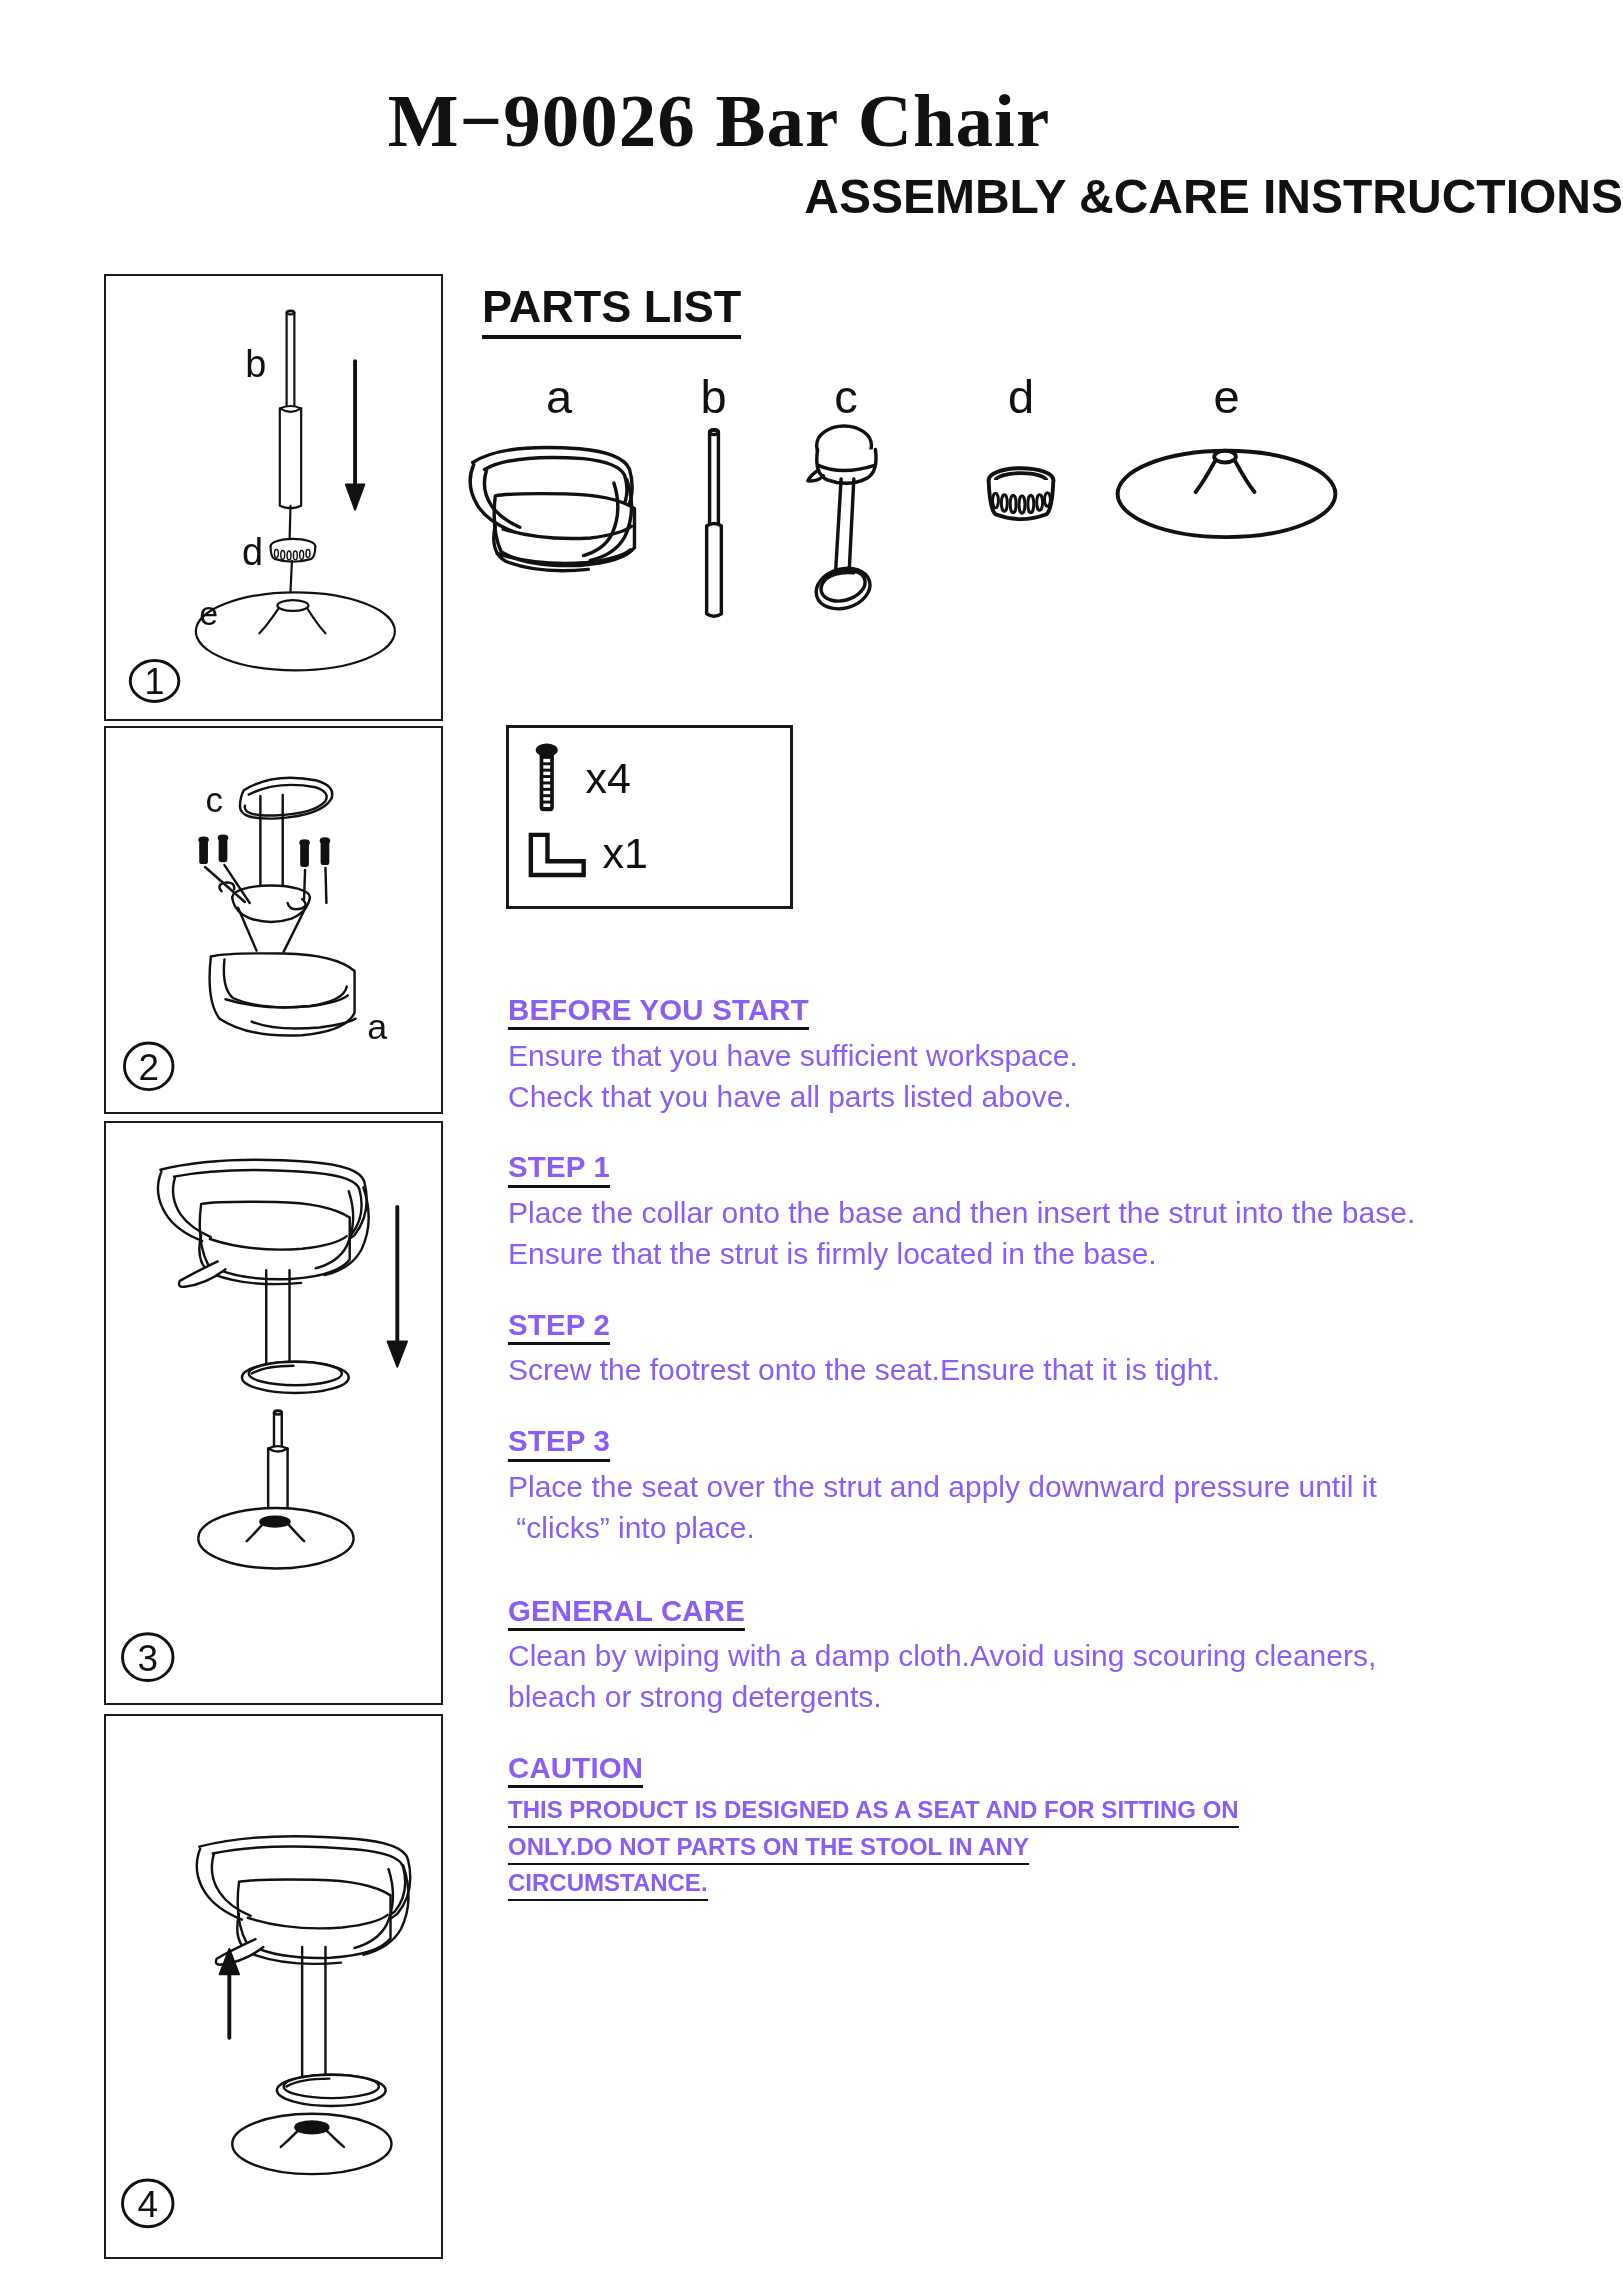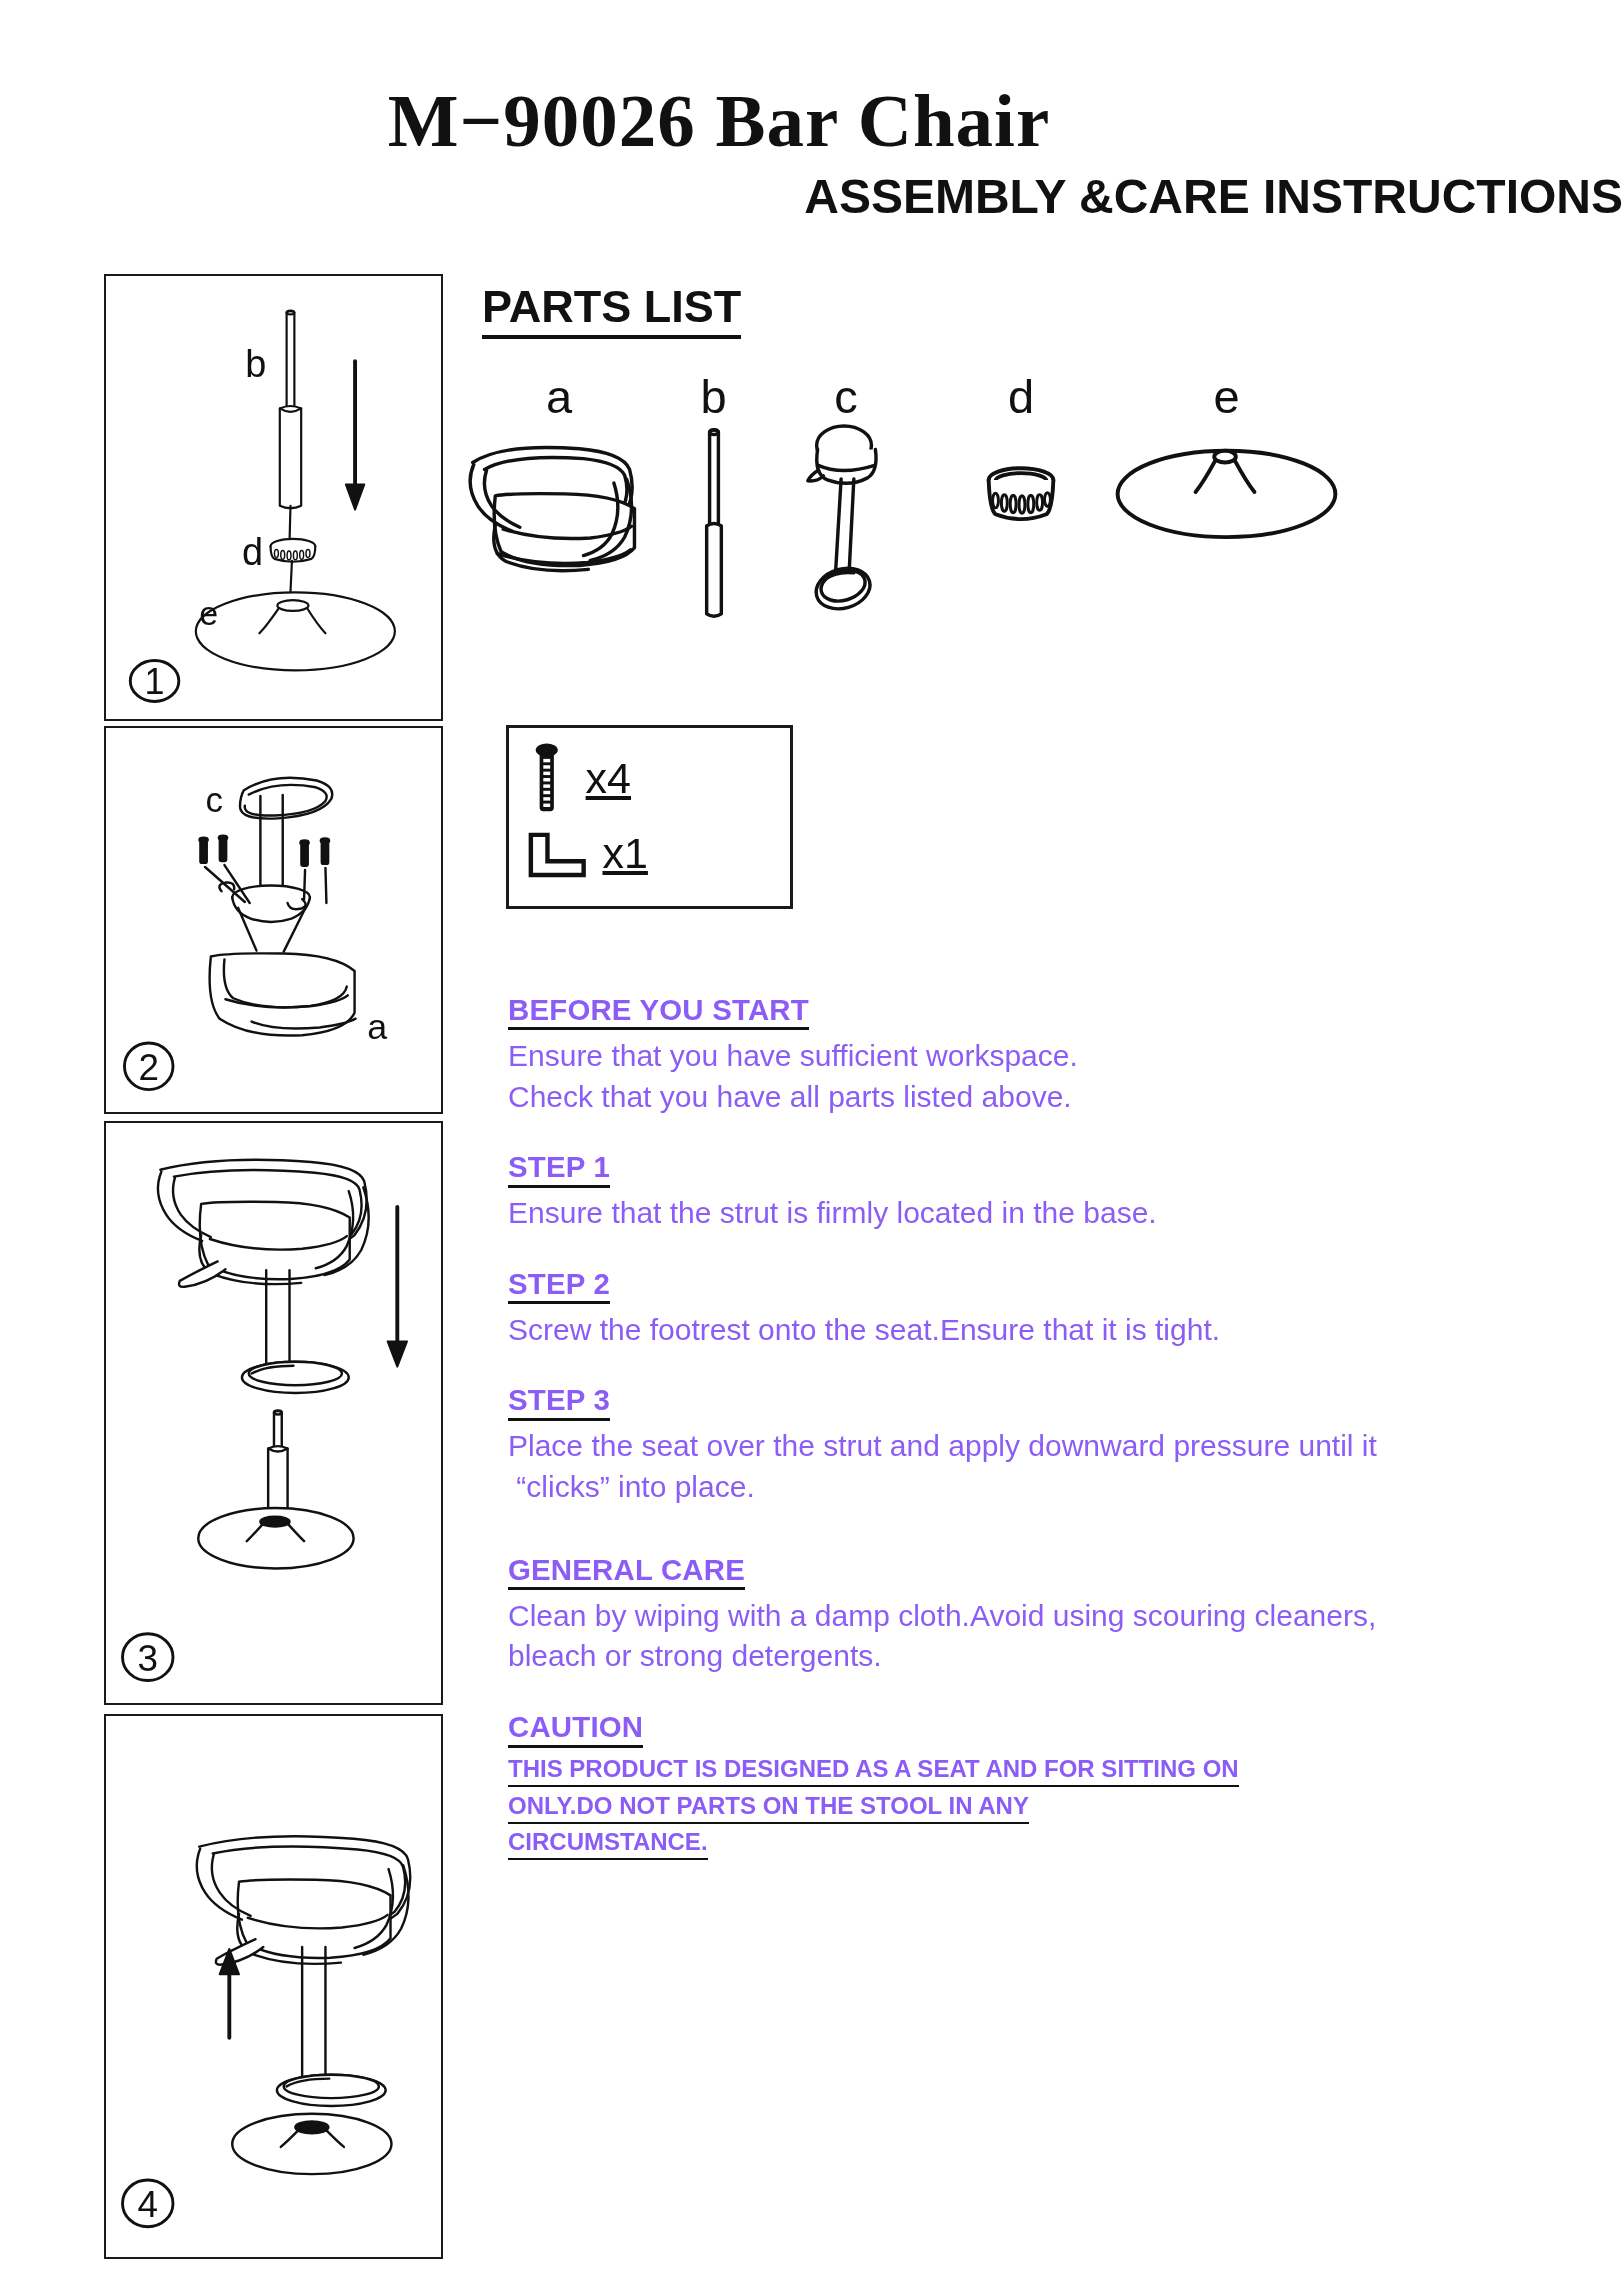--- a/index.html
+++ b/index.html
@@ -110,21 +110,20 @@
     display: flex;
     align-items: center;
   }
   #hw-row-screw { left: 23.6px; top: 13.7px; }
   #hw-row-key   { left: 14.7px; top: 101px; }
   .hw-qty {
     font-size: 43px;
     line-height: 1;
     margin-left: 25.5px;
     color: #111;
-    text-decoration: underline;
   }
   #hw-row-key .hw-qty { margin-left: 12.8px; }
 
   
   #instructions {
     position: absolute;
     left: 508px;
     top: 990px;
     width: 1011px;
     font-family: "Liberation Sans", sans-serif;
@@ -464,20 +463,21 @@
       <p>Ensure that you have sufficient workspace.</p>
       <p>Check that you have all parts listed above.</p>
     </div>
   </div>
 
   <div class="gap-lg"></div>
 
   <div class="sec">
     <div class="sec-heading">STEP 1</div>
     <div class="sec-body">
+      <p>Place the collar onto the base and then insert the strut into the base.</p>
       <p>Ensure that the strut is firmly located in the base.</p>
     </div>
   </div>
 
   <div class="gap-lg"></div>
 
   <div class="sec">
     <div class="sec-heading">STEP 2</div>
     <div class="sec-body">
       <p>Screw the footrest onto the seat.Ensure that it is tight.</p>

